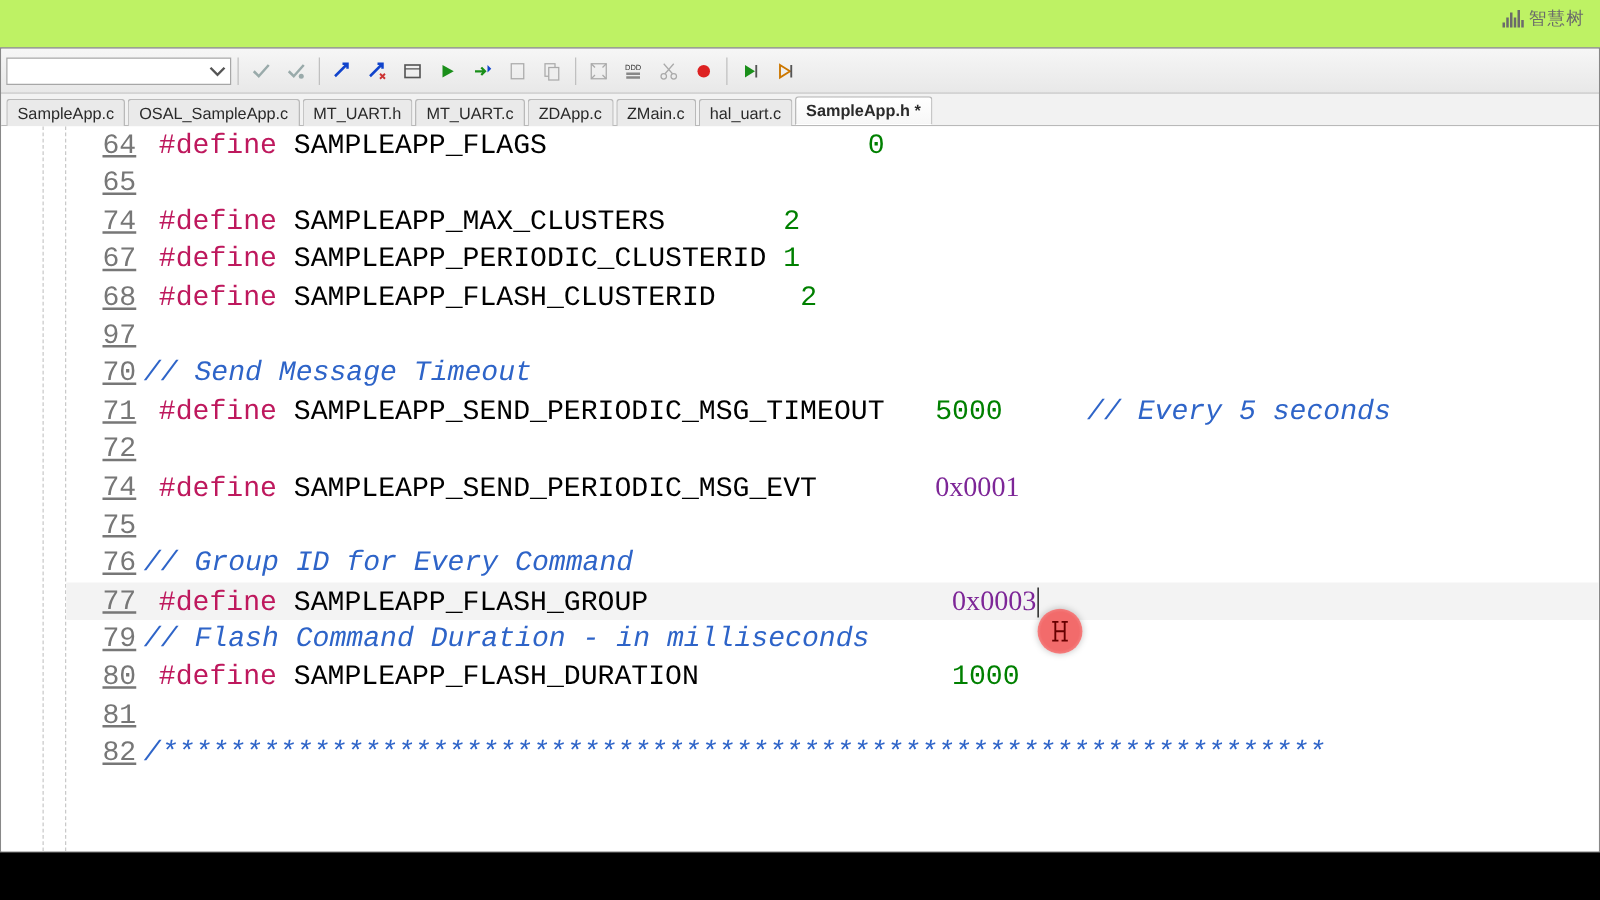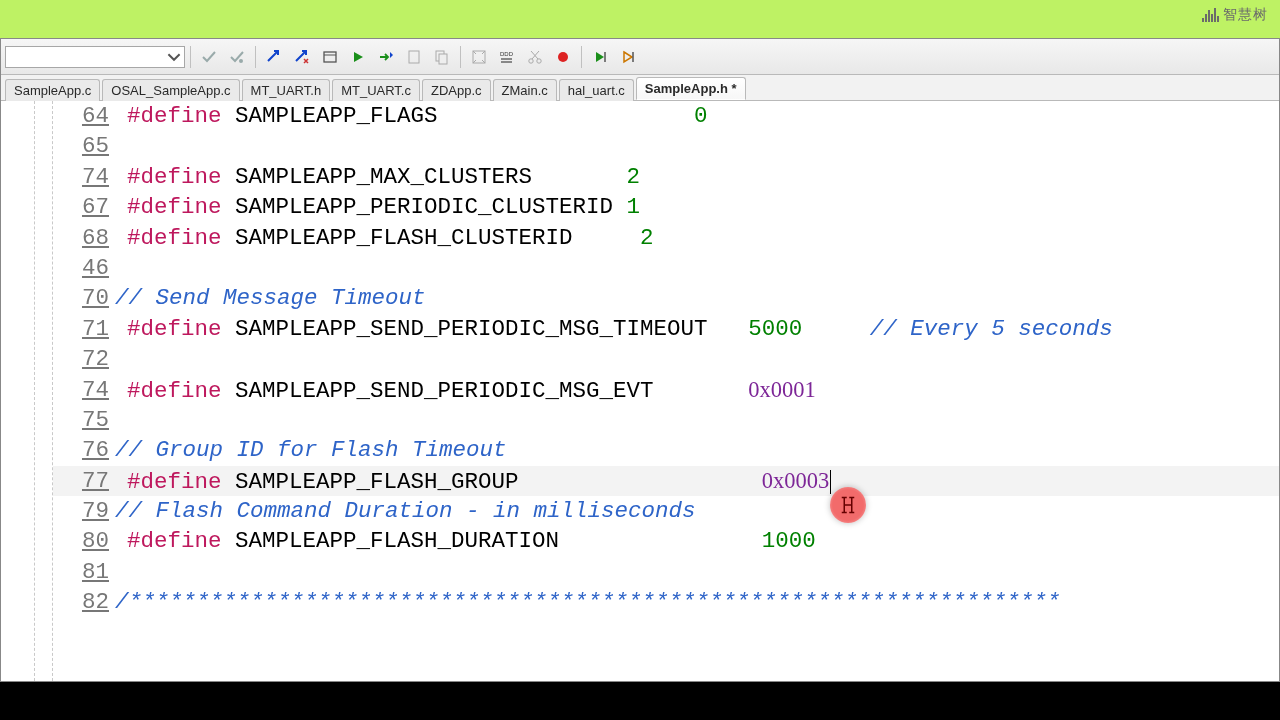--- a/index.html
+++ b/index.html
@@ -290,27 +290,27 @@
 
   <div class="editor">
     <div class="gutter"></div>
     <div class="fold-col"></div>
     <div class="lines" id="code-lines">
         <div class="line"><div class="ln">64</div><div class="code"><span class="kw">#define </span><span>SAMPLEAPP_FLAGS                   </span><span class="num">0</span></div></div>
         <div class="line"><div class="ln">65</div><div class="code"></div></div>
         <div class="line"><div class="ln">74</div><div class="code"><span class="kw">#define </span><span>SAMPLEAPP_MAX_CLUSTERS       </span><span class="num">2</span></div></div>
         <div class="line"><div class="ln">67</div><div class="code"><span class="kw">#define </span><span>SAMPLEAPP_PERIODIC_CLUSTERID </span><span class="num">1</span></div></div>
         <div class="line"><div class="ln">68</div><div class="code"><span class="kw">#define </span><span>SAMPLEAPP_FLASH_CLUSTERID     </span><span class="num">2</span></div></div>
-        <div class="line"><div class="ln">46</div><div class="code"></div></div>
+        <div class="line"><div class="ln">97</div><div class="code"></div></div>
         <div class="line"><div class="ln">70</div><div class="code"><span class="cmt">// Send Message Timeout</span></div></div>
         <div class="line"><div class="ln">71</div><div class="code"><span class="kw">#define </span><span>SAMPLEAPP_SEND_PERIODIC_MSG_TIMEOUT   </span><span class="num">5000</span><span>     </span><span class="cmt">// Every 5 seconds</span></div></div>
         <div class="line"><div class="ln">72</div><div class="code"></div></div>
         <div class="line"><div class="ln">74</div><div class="code"><span class="kw">#define </span><span>SAMPLEAPP_SEND_PERIODIC_MSG_EVT       </span><span class="hex">0x0001</span></div></div>
         <div class="line"><div class="ln">75</div><div class="code"></div></div>
-        <div class="line"><div class="ln">76</div><div class="code"><span class="cmt">// Group ID for Flash Timeout</span></div></div>
+        <div class="line"><div class="ln">76</div><div class="code"><span class="cmt">// Group ID for Every Command</span></div></div>
         <div class="line current"><div class="ln">77</div><div class="code"><span class="kw">#define </span><span>SAMPLEAPP_FLASH_GROUP                  </span><span class="hex">0x0003</span><span class="caret"></span></div></div>
         <div class="line"><div class="ln">79</div><div class="code"><span class="cmt">// Flash Command Duration - in milliseconds</span></div></div>
         <div class="line"><div class="ln">80</div><div class="code"><span class="kw">#define </span><span>SAMPLEAPP_FLASH_DURATION               </span><span class="num">1000</span></div></div>
         <div class="line"><div class="ln">81</div><div class="code"></div></div>
         <div class="line"><div class="ln">82</div><div class="code"><span class="cmt">/*********************************************************************</span></div></div>
       </div>
     <div class="cursor-marker" id="cursor-marker" style="left: 829px; top: 386px;">
       <svg viewBox="0 0 10 16">
           <path d="M2 2 L2 14 M8 2 L8 14 M2 8 L8 8 M0 2 L4 2 M0 14 L4 14 M6 2 L10 2 M6 14 L10 14" stroke="#600" stroke-width="1.2" fill="none"></path>
         </svg>

